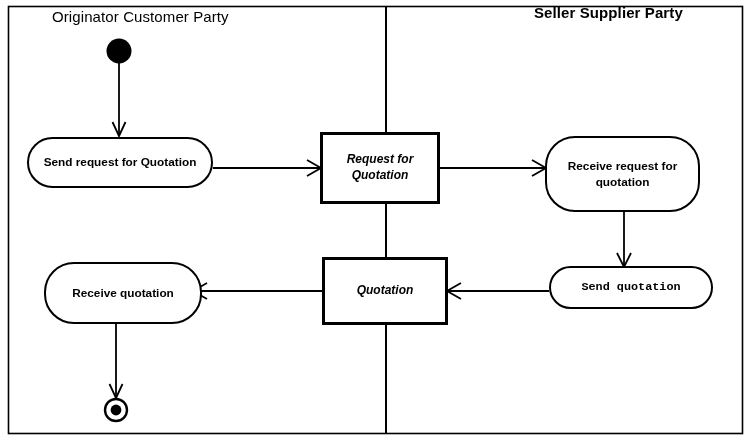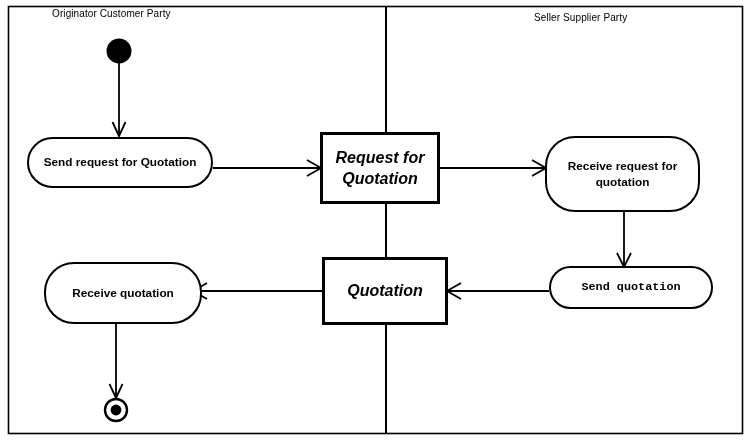--- a/index.html
+++ b/index.html
@@ -21,28 +21,28 @@
   }
   #diagram-svg {
     position: absolute;
     left: 0;
     top: 0;
     width: 750px;
     height: 442px;
   }
   .lane-title {
     position: absolute;
-    font-size: 10px;
+    font-size: 15px;
     color: #000000;
     font-weight: normal;
     white-space: nowrap;
     letter-spacing: 0.1px;
   }
   #lane-title-left  { left: 52px;  top: 8px; }
-  #lane-title-right { left: 534px; top: 12px; }
+  #lane-title-right { left: 534px; top: 4px; font-weight: bold; }
 
   .activity-node {
     position: absolute;
     box-sizing: border-box;
     border: 2.2px solid #000000;
     border-radius: 30px;
     background: #ffffff;
     display: flex;
     align-items: center;
     justify-content: center;
@@ -55,21 +55,21 @@
   }
   .object-node {
     position: absolute;
     box-sizing: border-box;
     border: 3.4px solid #000000;
     background: #ffffff;
     display: flex;
     align-items: center;
     justify-content: center;
     text-align: center;
-    font-size: 16px;
+    font-size: 12px;
     font-weight: bold;
     font-style: italic;
     color: #000000;
     line-height: 1.32;
   }
   .node-label { pointer-events: none; }
 
   #node-send-request   { left: 27px;  top: 137px; width: 186px; height: 51px; }
   #node-rfq-object     { left: 320px; top: 132px; width: 120px; height: 72px; }
   #node-receive-request{ left: 545px; top: 136px; width: 155px; height: 76px; }

